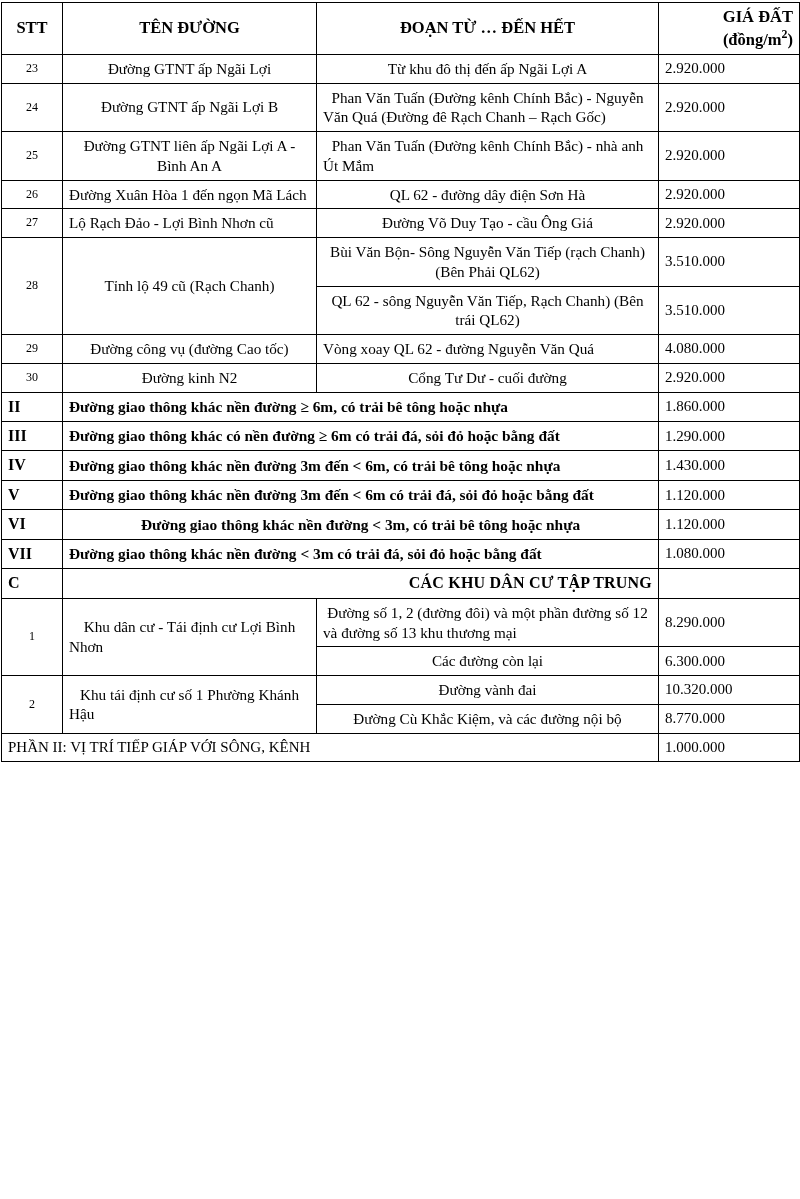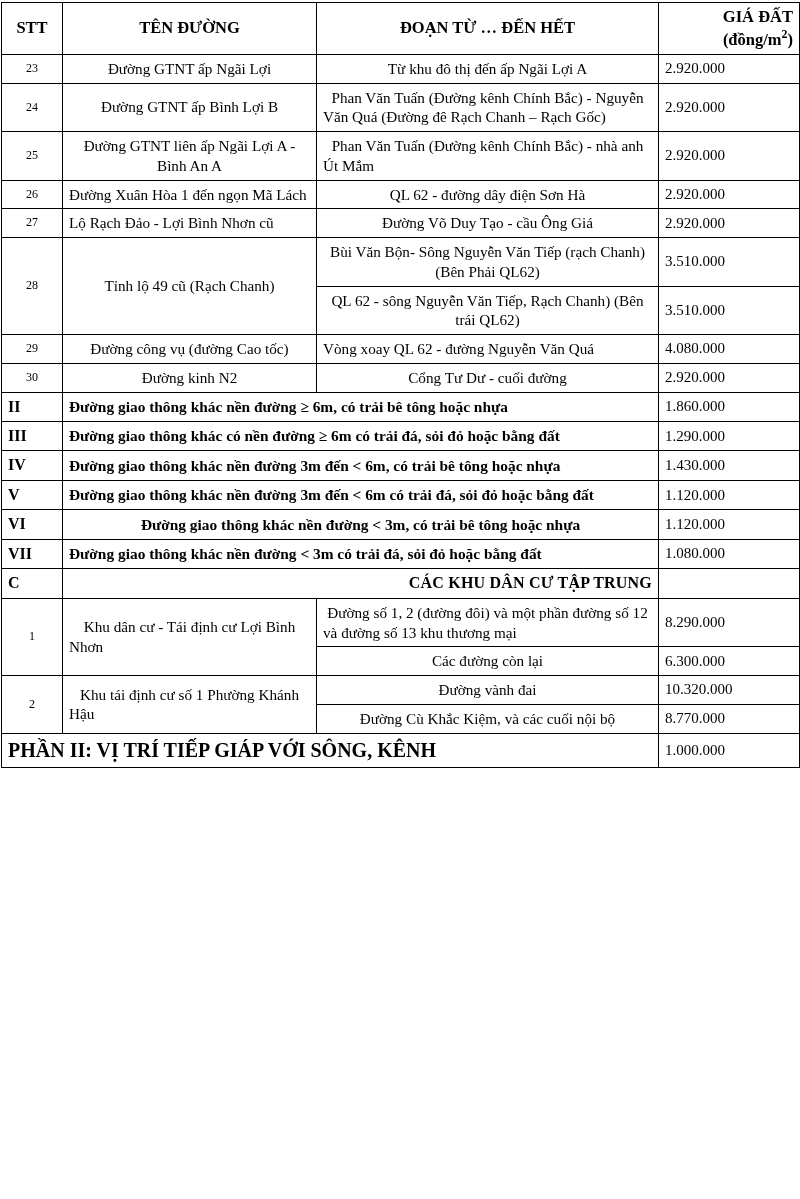--- a/index.html
+++ b/index.html
@@ -52,21 +52,21 @@
   }
   .hdr .sub { display: block; text-align: right; }
   .hdr sup { font-size: 0.72em; vertical-align: super; }
   .just       { text-align: justify; text-align-last: left; }
   .lft        { text-align: left; }
   .num        { text-align: left; font-size: 15px; }
   .idx        { text-align: center; font-size: 12px; }
   .idx-bold   { text-align: left; font-weight: bold; font-size: 16px; }
   .sec-label  { font-weight: bold; font-size: 15.4px; }
   .caps       { font-weight: bold; font-size: 16px; letter-spacing: 0.2px; text-align: right; }
-  .partrow    { font-weight: bold; font-size: 20px; padding-left: 10px; }
+  .partrow    { font-weight: normal; font-size: 15px; padding-left: 10px; }
   .tight      { line-height: 1.3; text-align: center; }
 </style>
 </head>
 <body>
 
 <div class="sheet">
 
   <table class="price-table">
     <colgroup>
       <col class="c-stt">
@@ -91,21 +91,21 @@
 
       <tr>
         <td class="idx">23</td>
         <td class="lft tight">Đường GTNT ấp Ngãi Lợi</td>
         <td class="lft tight">Từ khu đô thị đến ấp Ngãi Lợi A</td>
         <td class="num">2.920.000</td>
       </tr>
 
       <tr>
         <td class="idx">24</td>
-        <td class="lft tight">Đường GTNT ấp Bình Lợi B</td>
+        <td class="lft tight">Đường GTNT ấp Ngãi Lợi B</td>
         <td class="just tight">Phan Văn Tuấn (Đường kênh Chính Bắc) - Nguyễn Văn Quá (Đường đê Rạch Chanh – Rạch Gốc)</td>
         <td class="num">2.920.000</td>
       </tr>
 
       <tr>
         <td class="idx">25</td>
         <td class="lft tight">Đường GTNT liên ấp Ngãi Lợi A - Bình An A</td>
         <td class="just tight">Phan Văn Tuấn (Đường kênh Chính Bắc) - nhà anh Út Mắm</td>
         <td class="num">2.920.000</td>
       </tr>
@@ -202,21 +202,21 @@
         <td class="num">6.300.000</td>
       </tr>
 
       <tr>
         <td class="idx" rowspan="2">2</td>
         <td class="just tight" rowspan="2">Khu tái định cư số 1 Phường Khánh Hậu</td>
         <td class="lft tight">Đường vành đai</td>
         <td class="num">10.320.000</td>
       </tr>
       <tr>
-        <td class="lft tight">Đường Cù Khắc Kiệm, và các cuối nội bộ</td>
+        <td class="lft tight">Đường Cù Khắc Kiệm, và các đường nội bộ</td>
         <td class="num">8.770.000</td>
       </tr>
 
       <tr>
         <td class="partrow" colspan="3">PHẦN II: VỊ TRÍ TIẾP GIÁP VỚI SÔNG, KÊNH</td>
         <td class="num">1.000.000</td>
       </tr>
 
     </tbody>
   </table>

